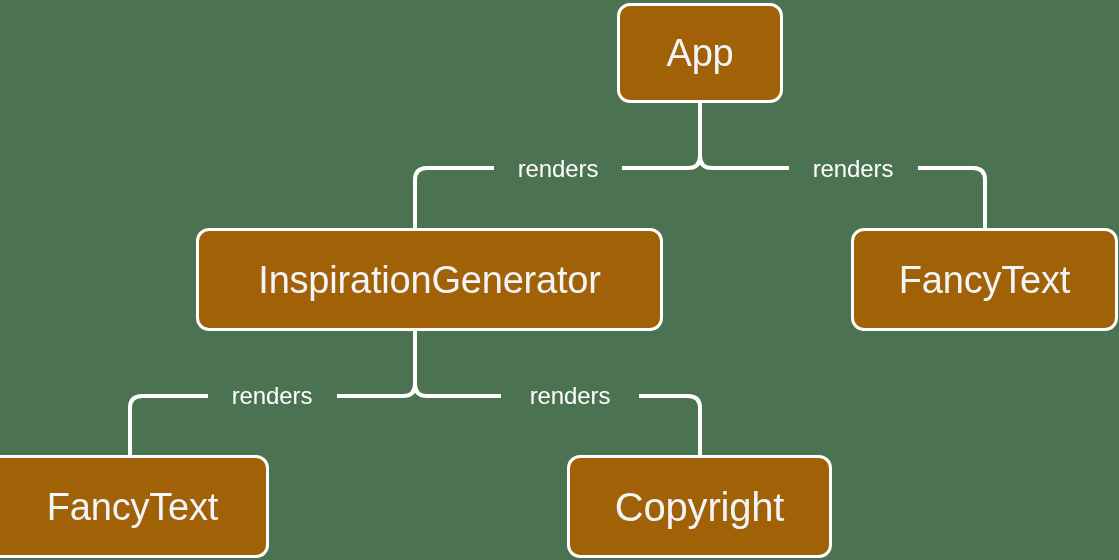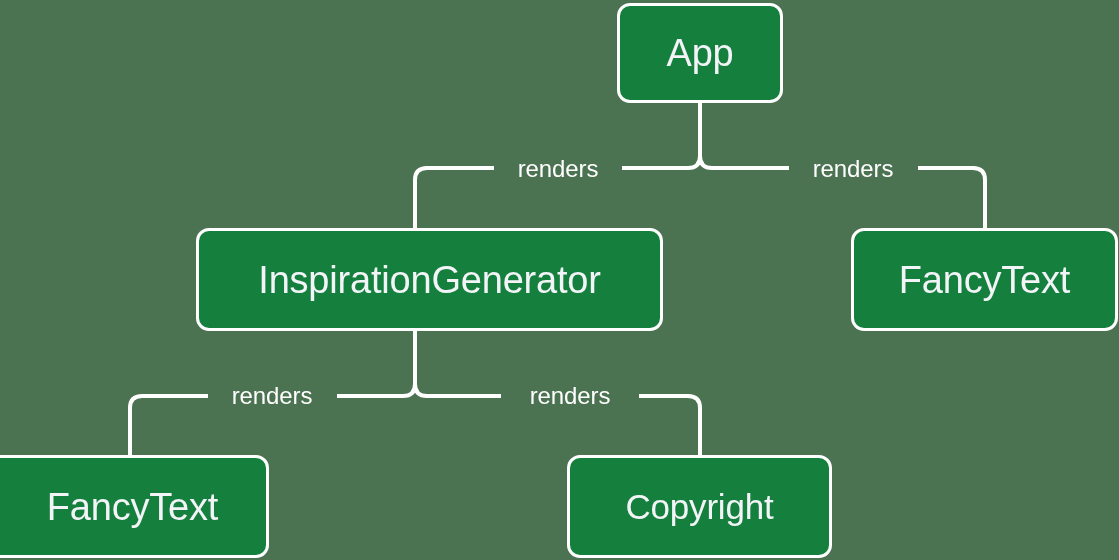--- a/index.html
+++ b/index.html
@@ -18,21 +18,21 @@
   #wires {
     position: absolute;
     left: 0;
     top: 0;
     width: 1119px;
     height: 560px;
   }
   .node {
     position: absolute;
     box-sizing: border-box;
-    background: #15803d;
+    background: #a16207;
     border: 3px solid #ffffff;
     border-radius: 13px;
     color: #f2f4f7;
     display: flex;
     align-items: center;
     justify-content: center;
     letter-spacing: -0.2px;
     white-space: nowrap;
   }
   .node-label {
@@ -66,21 +66,21 @@
     width: 283px;
     height: 103px;
     font-size: 38px;
     padding-left: 10px;
   }
   #node-copyright {
     left: 567px;
     top: 455px;
     width: 265px;
     height: 103px;
-    font-size: 35px;
+    font-size: 40px;
   }
   .edge-label {
     position: absolute;
     color: #ffffff;
     font-size: 24px;
     line-height: 1;
     transform: translate(-50%, -50%);
     white-space: nowrap;
     letter-spacing: -0.1px;
   }

